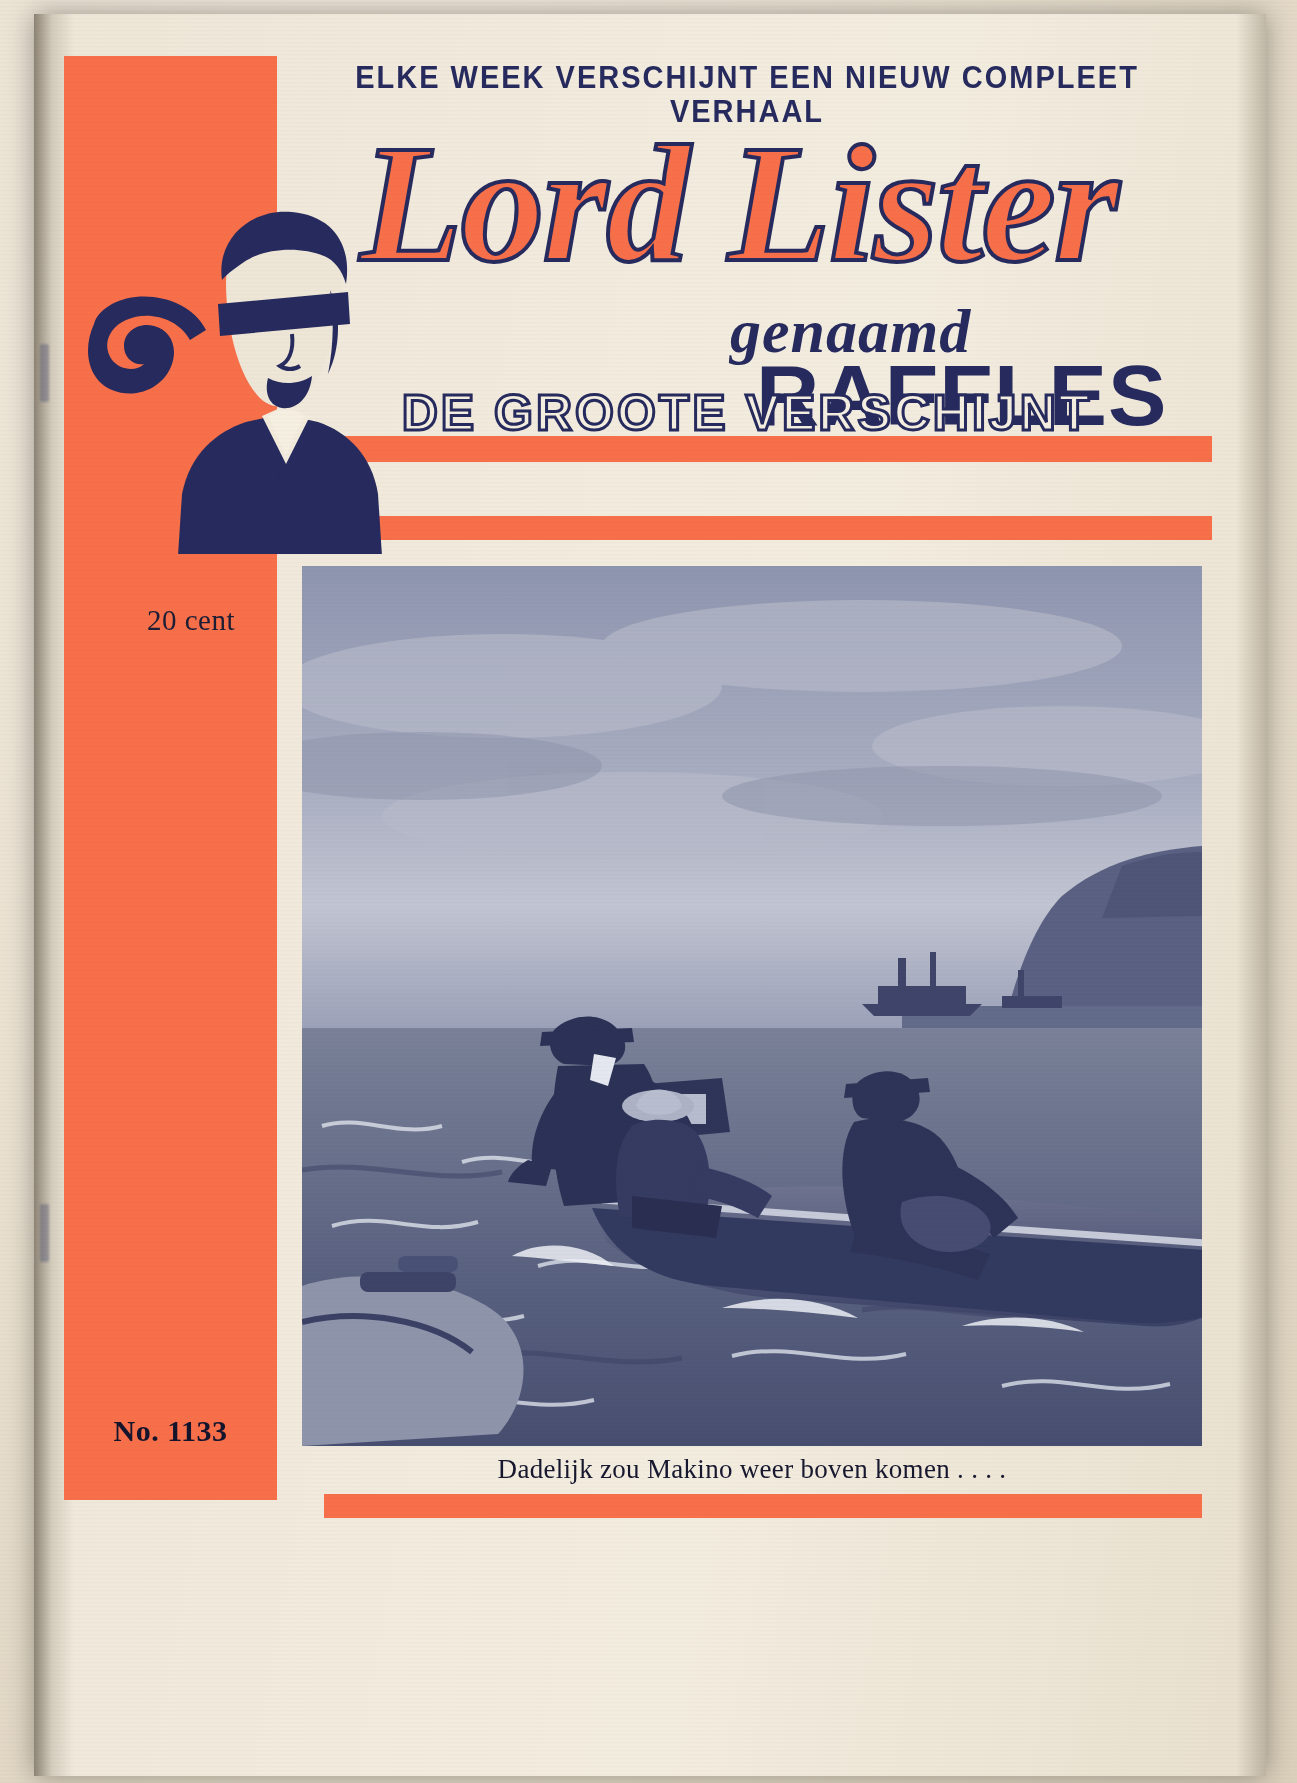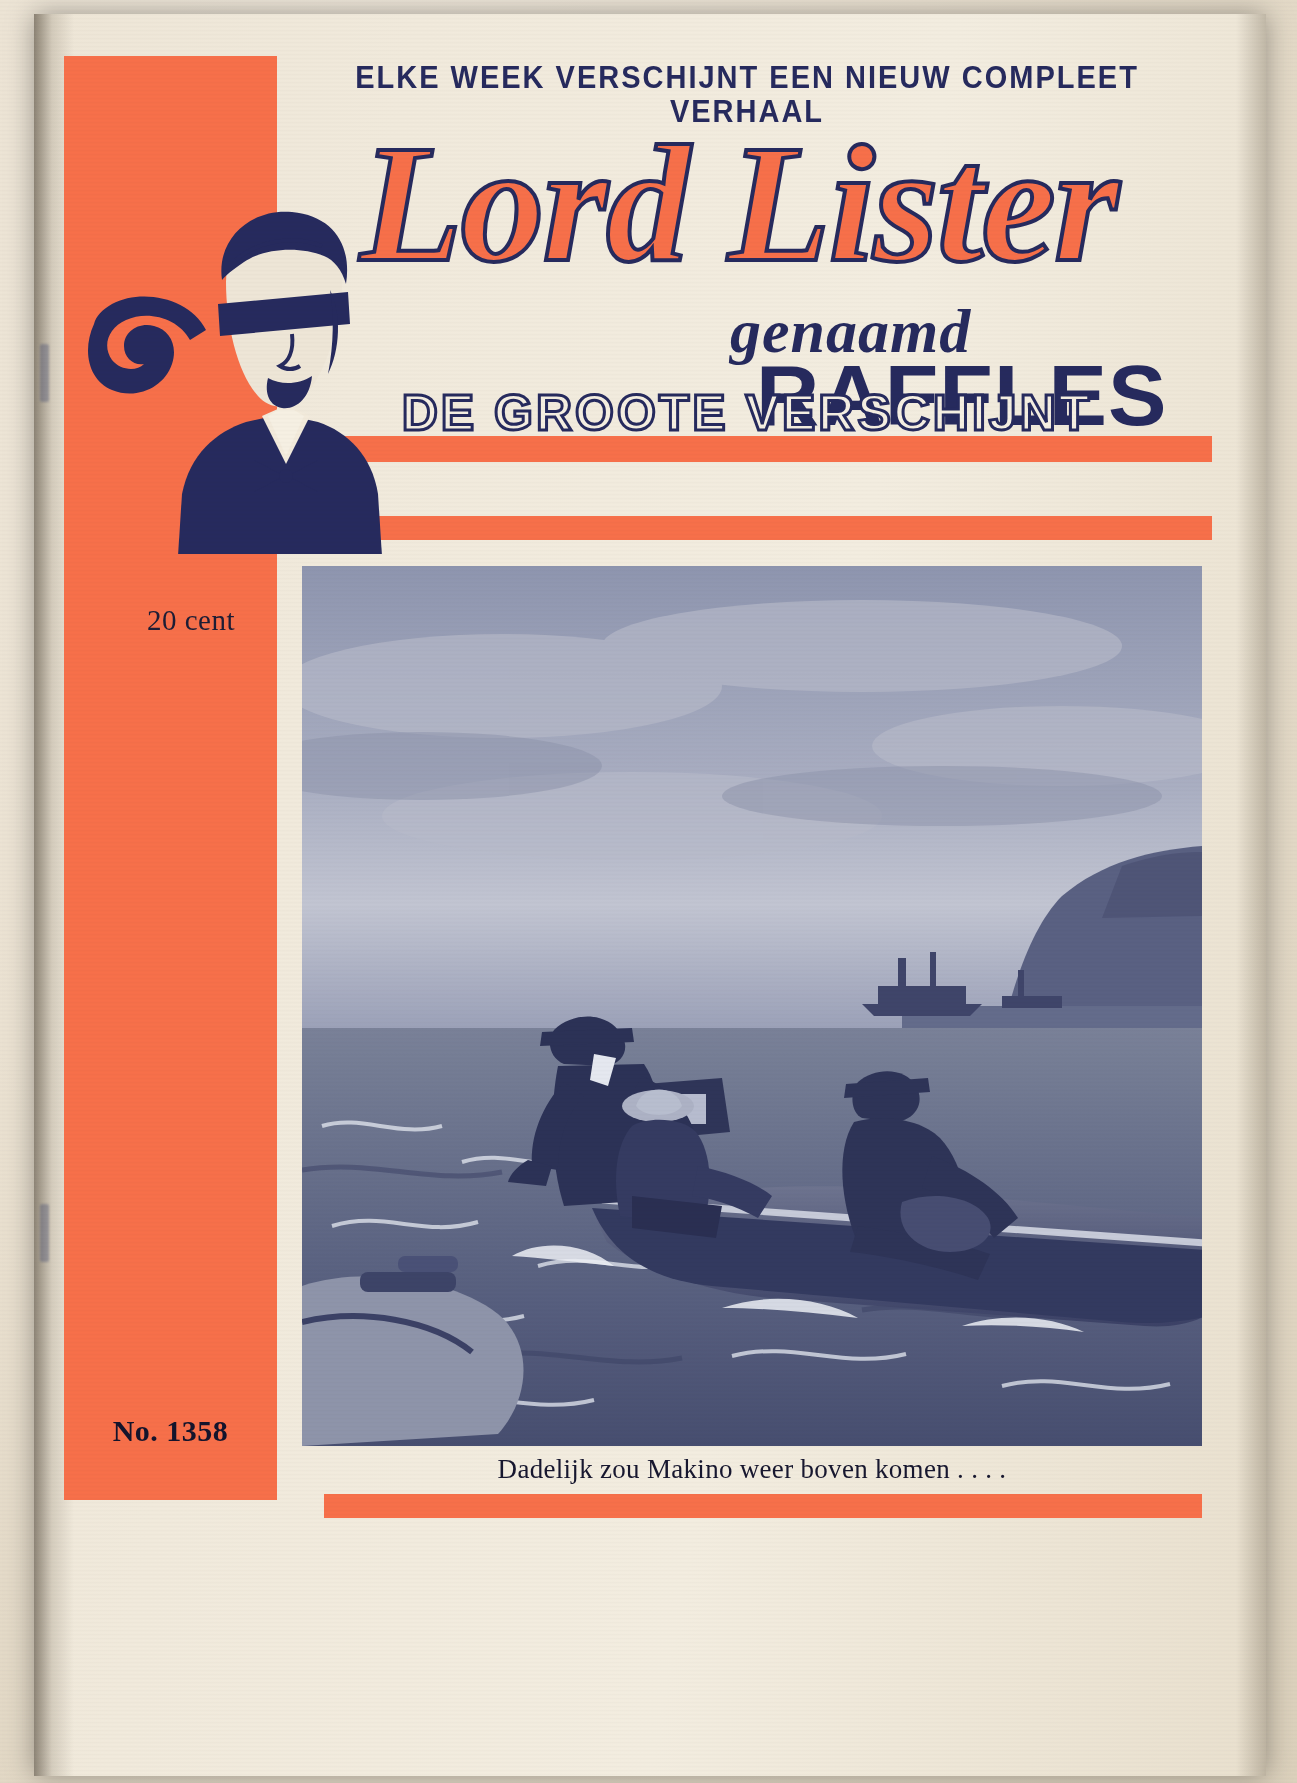--- a/index.html
+++ b/index.html
@@ -328,21 +328,21 @@
 
           <path d="M206 170 C 208 188, 202 198, 194 202 C 200 206, 208 206, 214 202" stroke="#262a5e" stroke-width="4" fill="none"></path>
           <path d="M182 214 C 196 222, 214 220, 226 212 C 224 234, 210 246, 196 244 C 184 242, 178 230, 182 214 Z"></path>
 
           <path d="M244 126 C 256 150, 254 186, 242 210 C 248 180, 248 150, 244 126 Z"></path>
         </g>
       </svg>
     </div>
 
     <div class="price">20 cent</div>
-    <div class="issue-no">No. 1358</div>
+    <div class="issue-no">No. 1133</div>
 
     <div class="illo-frame">
       <svg viewBox="0 0 900 880" width="900" height="880" preserveAspectRatio="none" aria-hidden="true">
         <defs>
           <linearGradient id="sky" x1="0" y1="0" x2="0" y2="1">
             <stop offset="0%" stop-color="#8f96b0"></stop>
             <stop offset="45%" stop-color="#a9aec2"></stop>
             <stop offset="72%" stop-color="#c3c6d3"></stop>
             <stop offset="100%" stop-color="#9aa0b8"></stop>
           </linearGradient>

